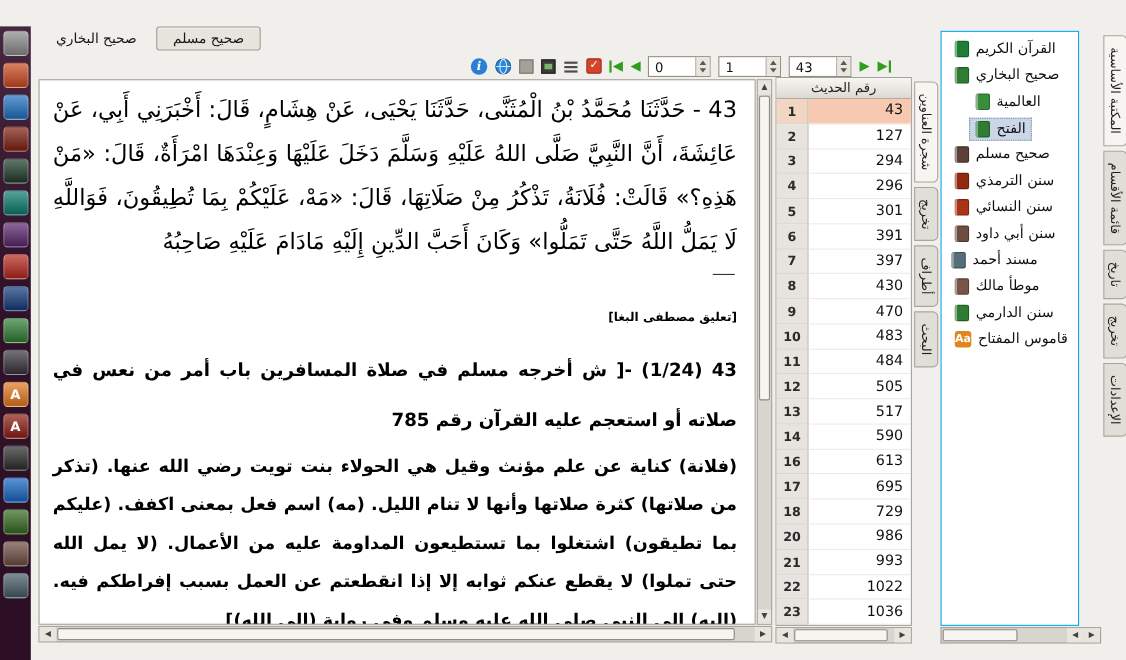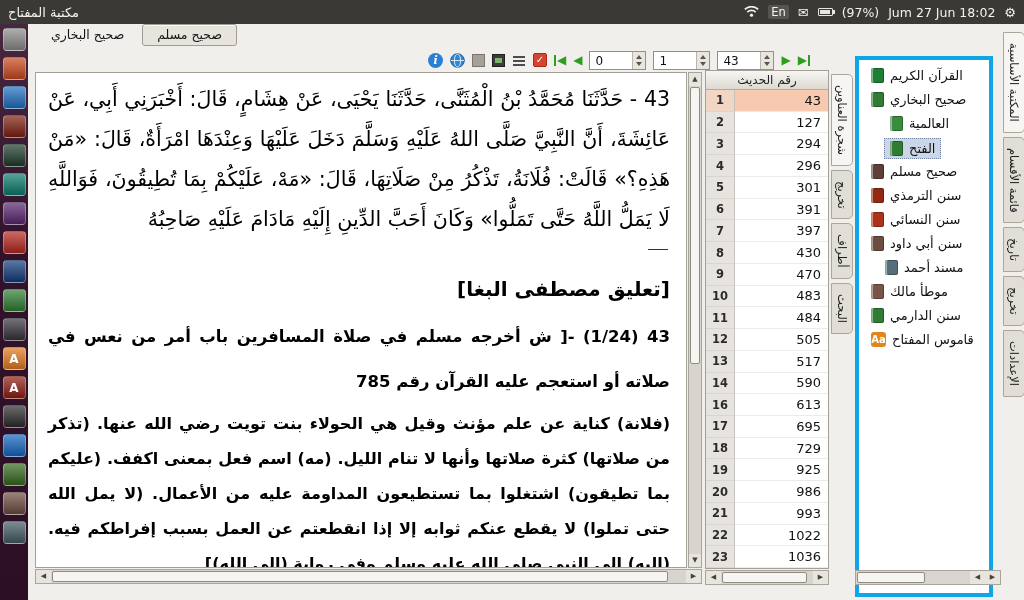--- a/index.html
+++ b/index.html
@@ -59,21 +59,21 @@
   .spin-btns{width:13px;border-left:1px solid #b9b4ac;background:#e9e6e0;display:flex;
     flex-direction:column;align-items:center;justify-content:space-evenly;}
   .spin-btns::before{content:"";width:0;height:0;border-left:3px solid transparent;border-right:3px solid transparent;border-bottom:4px solid #5b564e;}
   .spin-btns::after{content:"";width:0;height:0;border-left:3px solid transparent;border-right:3px solid transparent;border-top:4px solid #5b564e;}
 
   
   .text-panel{position:absolute;left:7px;top:48px;width:652px;height:496px;background:#fff;
     border:1px solid #a49f97;overflow:hidden;direction:rtl;padding:6px 16px 0 12px;color:#000;}
   .hadith{font-size:20.5px;line-height:40px;text-align:justify;}
   .sep-line{width:20px;border-top:1px solid #333;margin:10px 2px 0 auto;}
-  .c-title{font-size:20px;font-weight:bold;margin-top:24px;line-height:30px;}
+  .c-title{font-size:11px;font-weight:bold;margin-top:24px;line-height:30px;}
   .c-ref{font-size:16.5px;font-weight:bold;margin-top:10px;line-height:45px;text-align:justify;}
   .c-body{font-size:16px;font-weight:bold;line-height:35px;text-align:justify;margin-top:2px;}
 
   
   .vscroll{position:absolute;left:660px;top:48px;width:14px;height:496px;background:#d8d4ce;
     border:1px solid #a9a49c;display:flex;flex-direction:column;}
   .sb-btn{background:#e8e5df;color:#45413b;display:flex;align-items:center;justify-content:center;
     font-size:7px;line-height:1;}
   .vscroll .sb-btn{height:13px;width:100%;}
   .vscroll .sb-btn.up::after{content:"▲";}
@@ -102,54 +102,36 @@
 
   
   .vtabs{position:absolute;display:flex;flex-direction:column;gap:4px;width:22px;}
   .vtabs-inner{left:803px;top:50px;}
   .vtabs-outer{left:975px;top:8px;}
   .vtab{writing-mode:vertical-rl;background:#e1ded7;border:1px solid #aba59c;border-radius:0 5px 5px 0;
     padding:10px 2px;font-size:11.5px;color:#1e1e1e;display:flex;align-items:center;justify-content:center;}
   .vtab.active{background:#f7f5f1;}
 
   
-  .tree-panel{position:absolute;left:827px;top:4px;width:138px;height:541px;background:#fff;
-    border:4px solid #0ea5e9;padding-top:3px;overflow:hidden;margin-top:28px;}
+  .tree-panel{position:absolute;left:827px;top:4px;width:126px;height:541px;background:#fff;
+    border:1px solid #0ea5e9;padding-top:3px;overflow:hidden;}
   .titem{height:24px;display:flex;align-items:center;}
   .titem-in{display:flex;align-items:center;gap:6px;padding:2px 5px;border:1px solid transparent;}
   .titem.sel .titem-in{background:#cbd7e8;border:1px dotted #7386a3;}
   .tlabel{font-size:13px;color:#111;direction:rtl;white-space:nowrap;}
   .book-icon{width:13px;height:15px;border-radius:2px;flex:0 0 auto;
     box-shadow:inset 2px 0 0 rgba(255,255,255,.45), inset 0 0 0 1px rgba(0,0,0,.28);}
   .aa-icon{width:15px;height:15px;background:#e0861c;border-radius:3px;color:#fff;font-size:10px;
     font-weight:bold;display:flex;align-items:center;justify-content:center;flex:0 0 auto;}
 </style>
 </head>
 <body>
 
 <div id="screen">
 
-  <div class="top-bar">
-    <span>مكتبة المفتاح</span>
-    <span class="tb-right">
-      <span>
-        <svg width="15" height="11" viewBox="0 0 15 11">
-          <path d="M0.8 3.4 A9.5 9.5 0 0 1 14.2 3.4" fill="none" stroke="#f0eeea" stroke-width="1.6"></path>
-          <path d="M3.3 6.1 A6 6 0 0 1 11.7 6.1" fill="none" stroke="#f0eeea" stroke-width="1.6"></path>
-          <circle cx="7.5" cy="9.2" r="1.6" fill="#f0eeea"></circle>
-        </svg>
-      </span>
-      <span class="kbd-ind">En</span>
-      <span class="glyph-ic">✉</span>
-      <span class="battery"></span>
-      <span>(97%)</span>
-      <span>Jum 27 Jun 18:02</span>
-      <span class="glyph-ic">⚙</span>
-    </span>
-  </div>
 
   <div class="dock">
       <div class="dock-icon" style="background-color: rgb(138, 138, 138);"></div>
       <div class="dock-icon" style="background-color: rgb(200, 73, 30);"></div>
       <div class="dock-icon" style="background-color: rgb(31, 111, 191);"></div>
       <div class="dock-icon" style="background-color: rgb(126, 31, 16);"></div>
       <div class="dock-icon" style="background-color: rgb(29, 59, 42);"></div>
       <div class="dock-icon" style="background-color: rgb(11, 122, 106);"></div>
       <div class="dock-icon" style="background-color: rgb(88, 38, 110);"></div>
       <div class="dock-icon" style="background-color: rgb(181, 38, 30);"></div>
@@ -290,24 +272,20 @@
           </div>
           <div class="trow">
             <div class="tnum">17</div>
             <div class="tval">695</div>
           </div>
           <div class="trow">
             <div class="tnum">18</div>
             <div class="tval">729</div>
           </div>
           <div class="trow">
-            <div class="tnum">19</div>
-            <div class="tval">925</div>
-          </div>
-          <div class="trow">
             <div class="tnum">20</div>
             <div class="tval">986</div>
           </div>
           <div class="trow">
             <div class="tnum">21</div>
             <div class="tval">993</div>
           </div>
           <div class="trow">
             <div class="tnum">22</div>
             <div class="tval">1022</div>
@@ -376,21 +354,21 @@
             <span class="book-icon" style="background-color: rgb(170, 51, 24);"></span>
             <span class="tlabel">سنن النسائي</span>
           </span>
         </div>
         <div class="titem" style="padding-left: 6px;">
           <span class="titem-in">
             <span class="book-icon" style="background-color: rgb(109, 76, 65);"></span>
             <span class="tlabel">سنن أبي داود</span>
           </span>
         </div>
-        <div class="titem" style="padding-left: 20px; text-align: right;">
+        <div class="titem" style="padding-left: 3px; text-align: right;">
           <span class="titem-in">
             <span class="book-icon" style="background-color: rgb(84, 110, 122);"></span>
             <span class="tlabel">مسند أحمد</span>
           </span>
         </div>
         <div class="titem" style="padding-left: 6px;">
           <span class="titem-in">
             <span class="book-icon" style="background-color: rgb(121, 85, 72);"></span>
             <span class="tlabel">موطأ مالك</span>
           </span>

